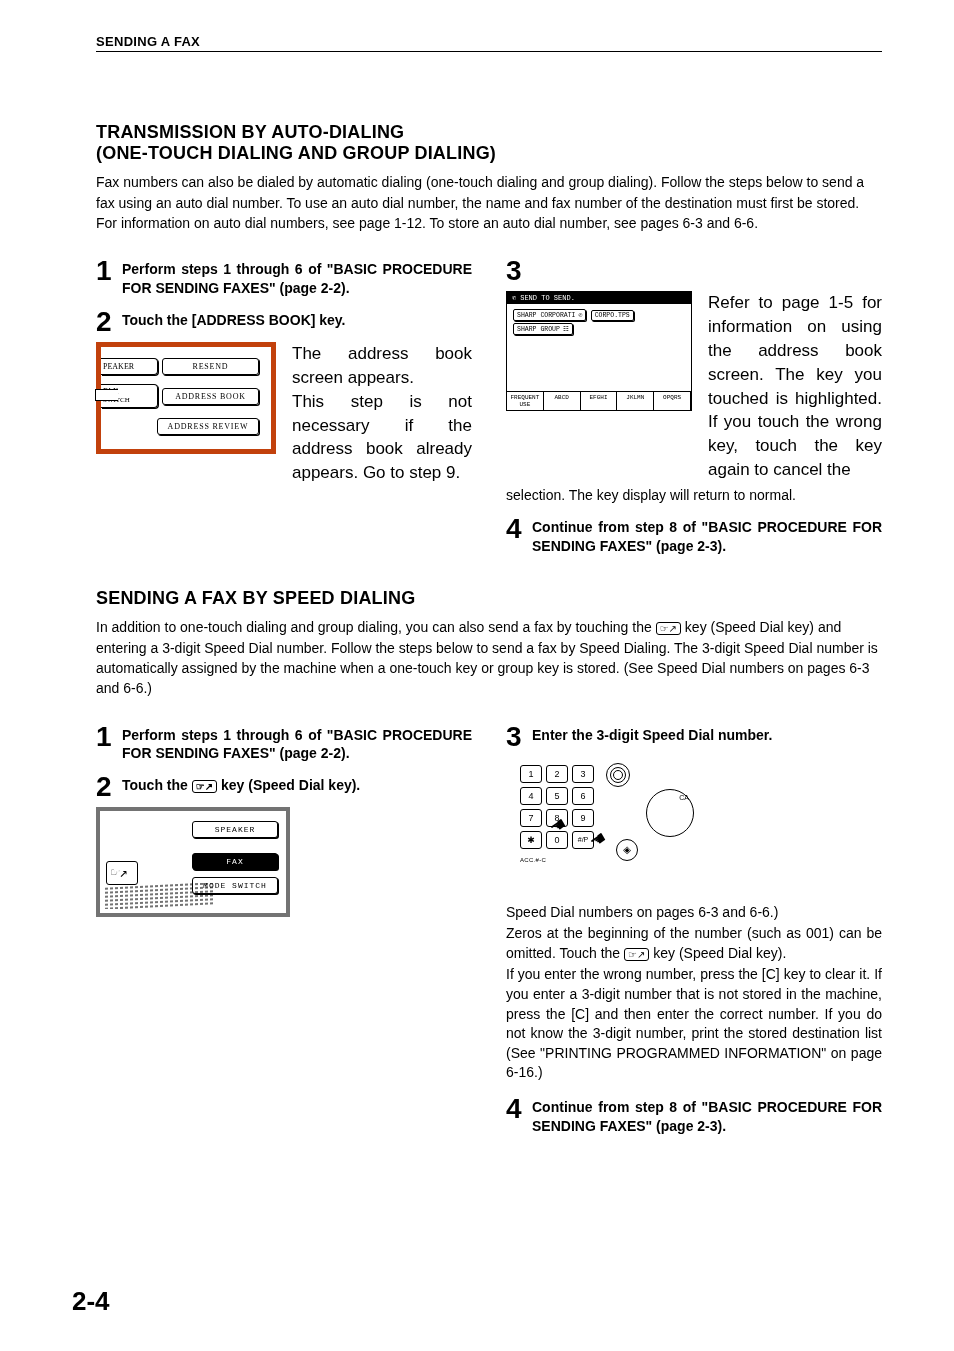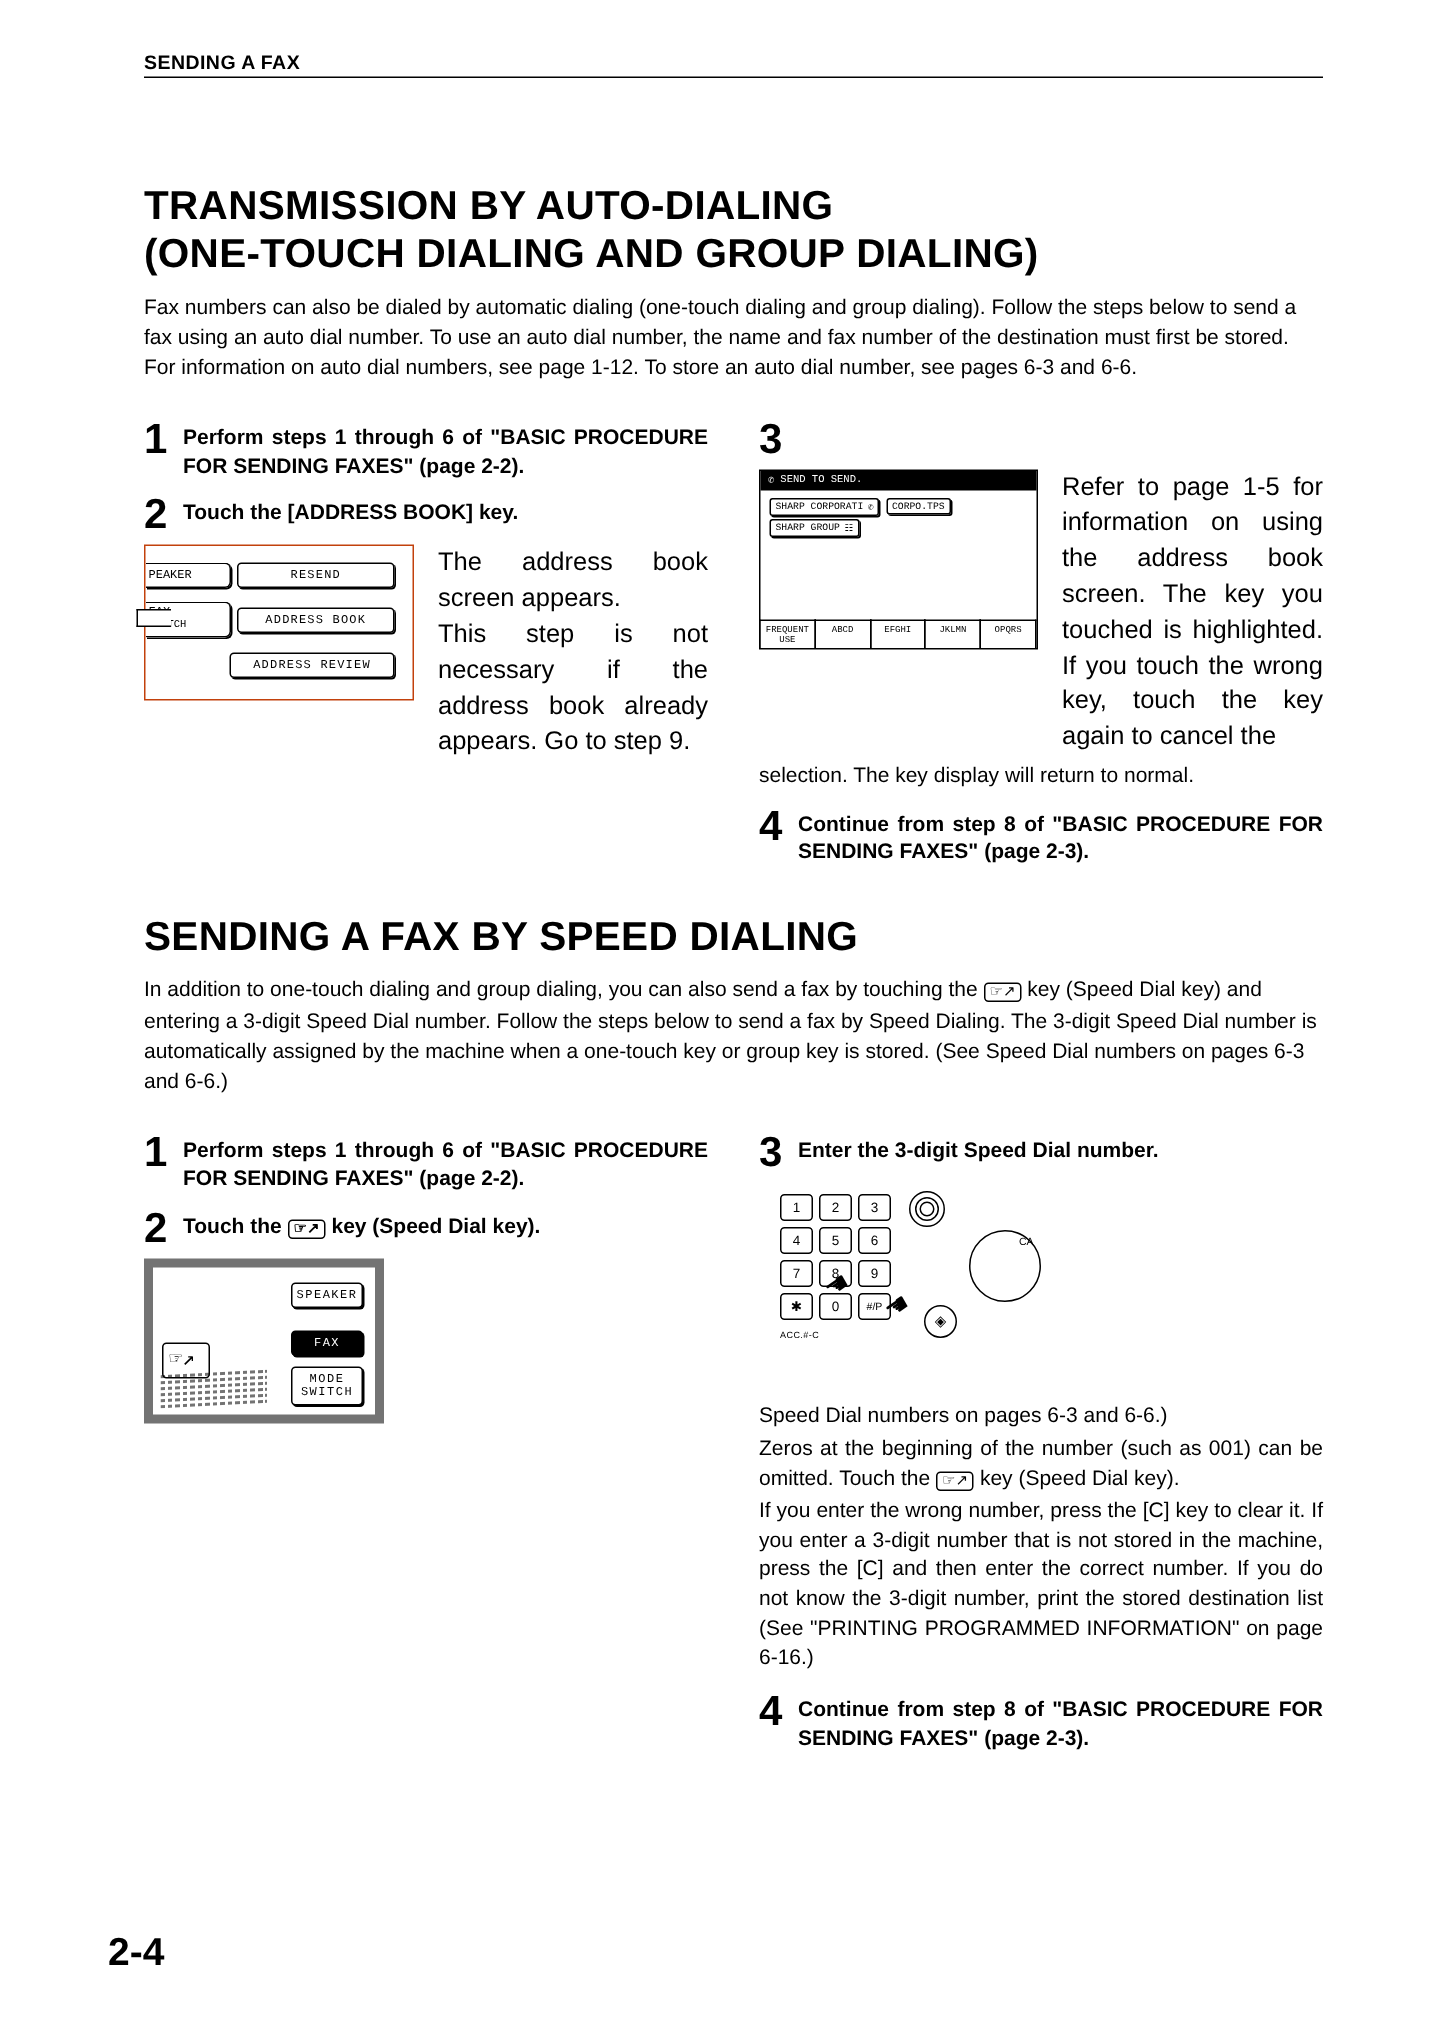--- a/index.html
+++ b/index.html
@@ -14,21 +14,21 @@
     padding: 34px 72px 40px 96px;
   }
   .hdr {
     font-weight: bold;
     font-size: 13px;
     letter-spacing: 0.3px;
     border-bottom: 1.5px solid #000;
     padding-bottom: 2px;
   }
   h1.section {
-    font-size: 27px;
+    font-size: 18px;
     font-weight: bold;
     margin: 70px 0 8px 0;
     line-height: 1.18;
     letter-spacing: 0.2px;
   }
   h1.section2 { margin-top: 26px; }
   p.intro {
     font-size: 14px;
     line-height: 1.45;
     margin: 6px 0 24px 0;
@@ -92,23 +92,23 @@
     display: inline-block;
     border: 1.3px solid #000;
     border-radius: 3px;
     font-size: 10px;
     padding: 1px 3px 0 3px;
     vertical-align: 0px;
     line-height: 1;
   }
   
   .fig-ab {
-    border: 1px solid #c2410c;
+    border: 5px solid #c2410c;
     width: 180px;
-    font-family: Liberation Mono, monospace;
+    font-family: Liberation Serif, serif;
     font-size: 9px;
     box-sizing: border-box;
   }
   .fig-ab .inner {
     padding: 6px 6px 10px 0;
   }
   .fig-ab .row { display:flex; align-items:center; height:26px; gap:4px;}
   .fig-ab .lbtn {
     border:1px solid #000; border-left:0; border-bottom-right-radius:4px; border-top-right-radius:4px;
     width:52px; padding:3px 2px; font-size:8px; text-align:left;
@@ -136,21 +136,21 @@
   .fig-ts .bar { background:#000; color:#fff; font-size:7px; padding:2px 5px; display:flex; align-items:center; gap:4px;}
   .fig-ts .body{ padding:4px 6px 0 6px;}
   .fig-ts .ob {
     border:1px solid #000; border-radius:2px; display:inline-flex; align-items:center;
     padding:1px 3px; margin:1px 0; box-shadow:1px 1px 0 #000; gap:3px; font-size:6.5px;
   }
   .fig-ts .tabs{position:absolute; bottom:0; left:0; right:0; display:flex; font-size:6px;}
   .fig-ts .tabs div{flex:1; border:1px solid #000; border-bottom:0; text-align:center; padding:2px 0; margin-left:-1px;}
   
   .fig-sp {
-    border:6px solid #737373; width:160px; height:110px;
+    border:4px solid #737373; width:194px; height:110px;
     font-family:"Courier New",monospace; font-size:8px; position:relative;
     box-sizing:border-box;
   }
   .fig-sp .btn{
     position:absolute; border:1px solid #000; border-radius:3px;
     text-align:center; padding:3px 0; letter-spacing:1px;
     box-shadow:1px 1px 0 #000; background:#fff;
   }
   .fig-sp .icon{
     position:absolute; left:6px; top:50px; width:30px; height:22px;

